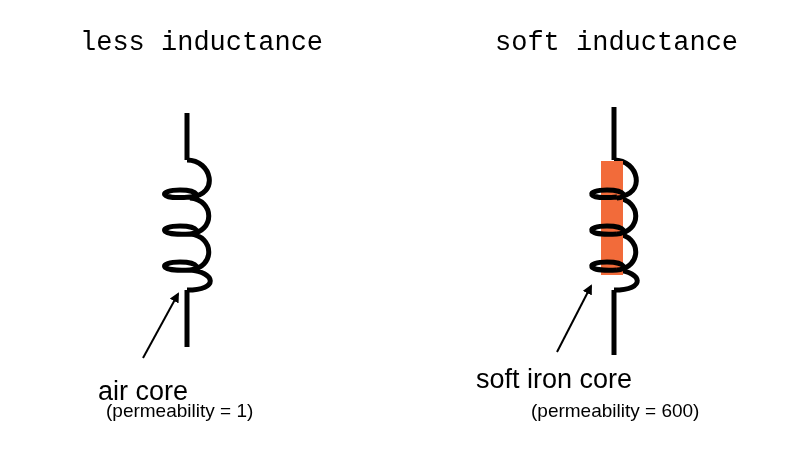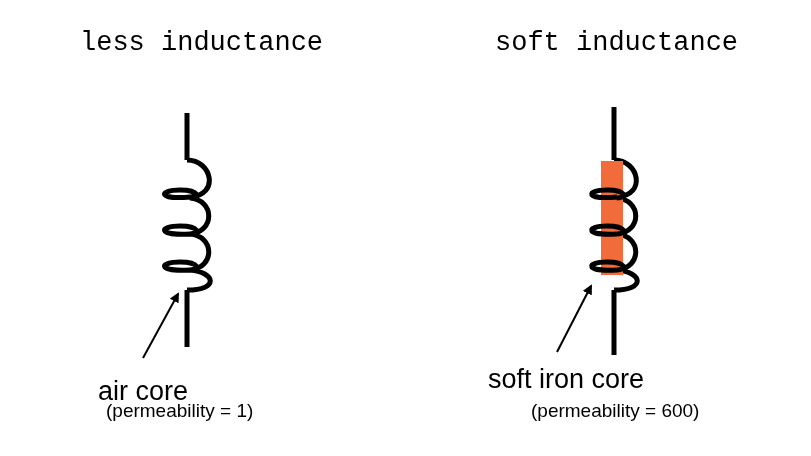--- a/index.html
+++ b/index.html
@@ -61,14 +61,14 @@
     </g>
   </g>
   <g>
     <line x1="557" y1="352" x2="591" y2="286" stroke="#000" stroke-width="2" marker-end="url(#arrowhead)"></line>
   </g>
 </svg>
 
 <div class="label" style="left:98px; top:376px;">air core</div>
 <div class="sub" style="left:58px; top:400px;">(permeability = 1)</div>
 
-<div class="label" style="left:488px; top:364px;">soft iron core</div>
+<div class="label" style="left:476px; top:364px;">soft iron core</div>
 <div class="sub" style="left:483px; top:400px;">(permeability = 600)</div>
 
 </body></html>

